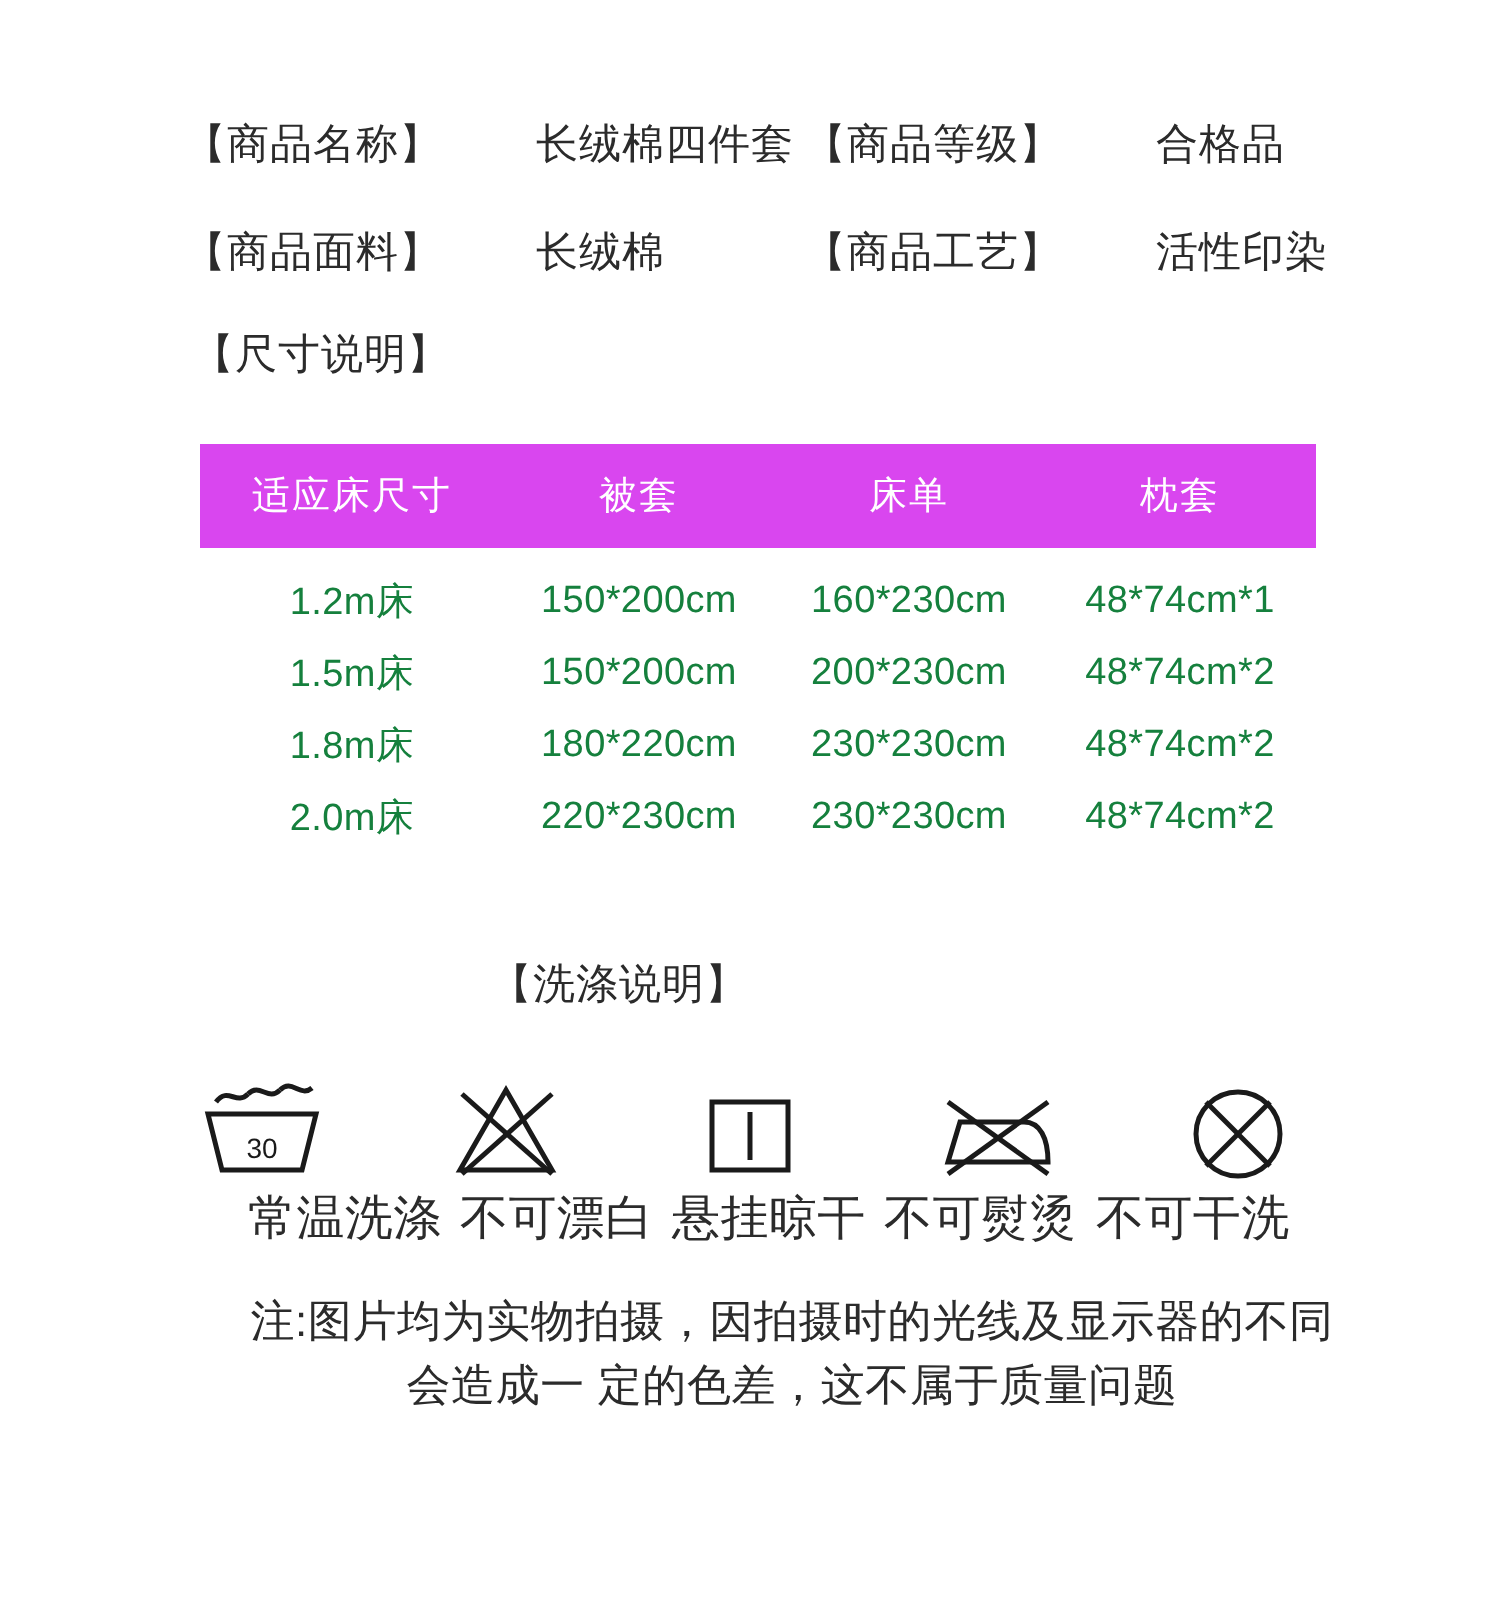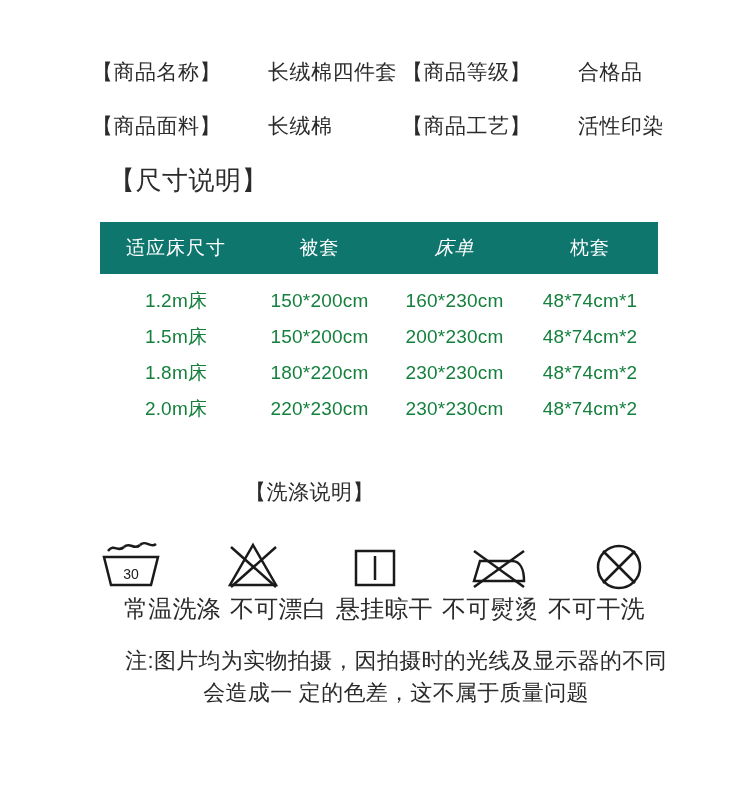--- a/index.html
+++ b/index.html
@@ -46,60 +46,60 @@
   }
   .spec-key {
     white-space: nowrap;
   }
   .spec-val {
     white-space: nowrap;
   }
 
   .size-title {
     position: absolute;
-    left: 109px;
+    left: 96px;
     top: 163px;
-    font-size: 26px;
+    font-size: 21px;
     letter-spacing: 0.5px;
   }
 
   
   .table-wrap {
     position: absolute;
     left: 100px;
     top: 222px;
     width: 550px;
   }
   table.size-table {
     border-collapse: collapse;
     width: 550px;
     table-layout: fixed;
   }
   table.size-table thead th {
-    background: #0f766e;
+    background: #d946ef;
     color: #ffffff;
     font-size: 19px;
     font-weight: normal;
     height: 50px;
     letter-spacing: 1px;
     text-align: center;
   }
   table.size-table tbody td {
     height: 34px;
     font-size: 19px;
     text-align: center;
     color: #15803d;
     letter-spacing: 0.2px;
   }
   table.size-table tbody tr:first-child td {
     padding-top: 10px;
   }
   .col-0 { width: 150px; }
   .col-1 { width: 133px; }
-  .col-2 { width: 133px; font-style: italic; }
+  .col-2 { width: 133px; }
   .col-3 { width: 134px; }
 
   
   .wash-title {
     position: absolute;
     left: 0;
     top: 478px;
     width: 619px;
     text-align: center;
     font-size: 21px;

